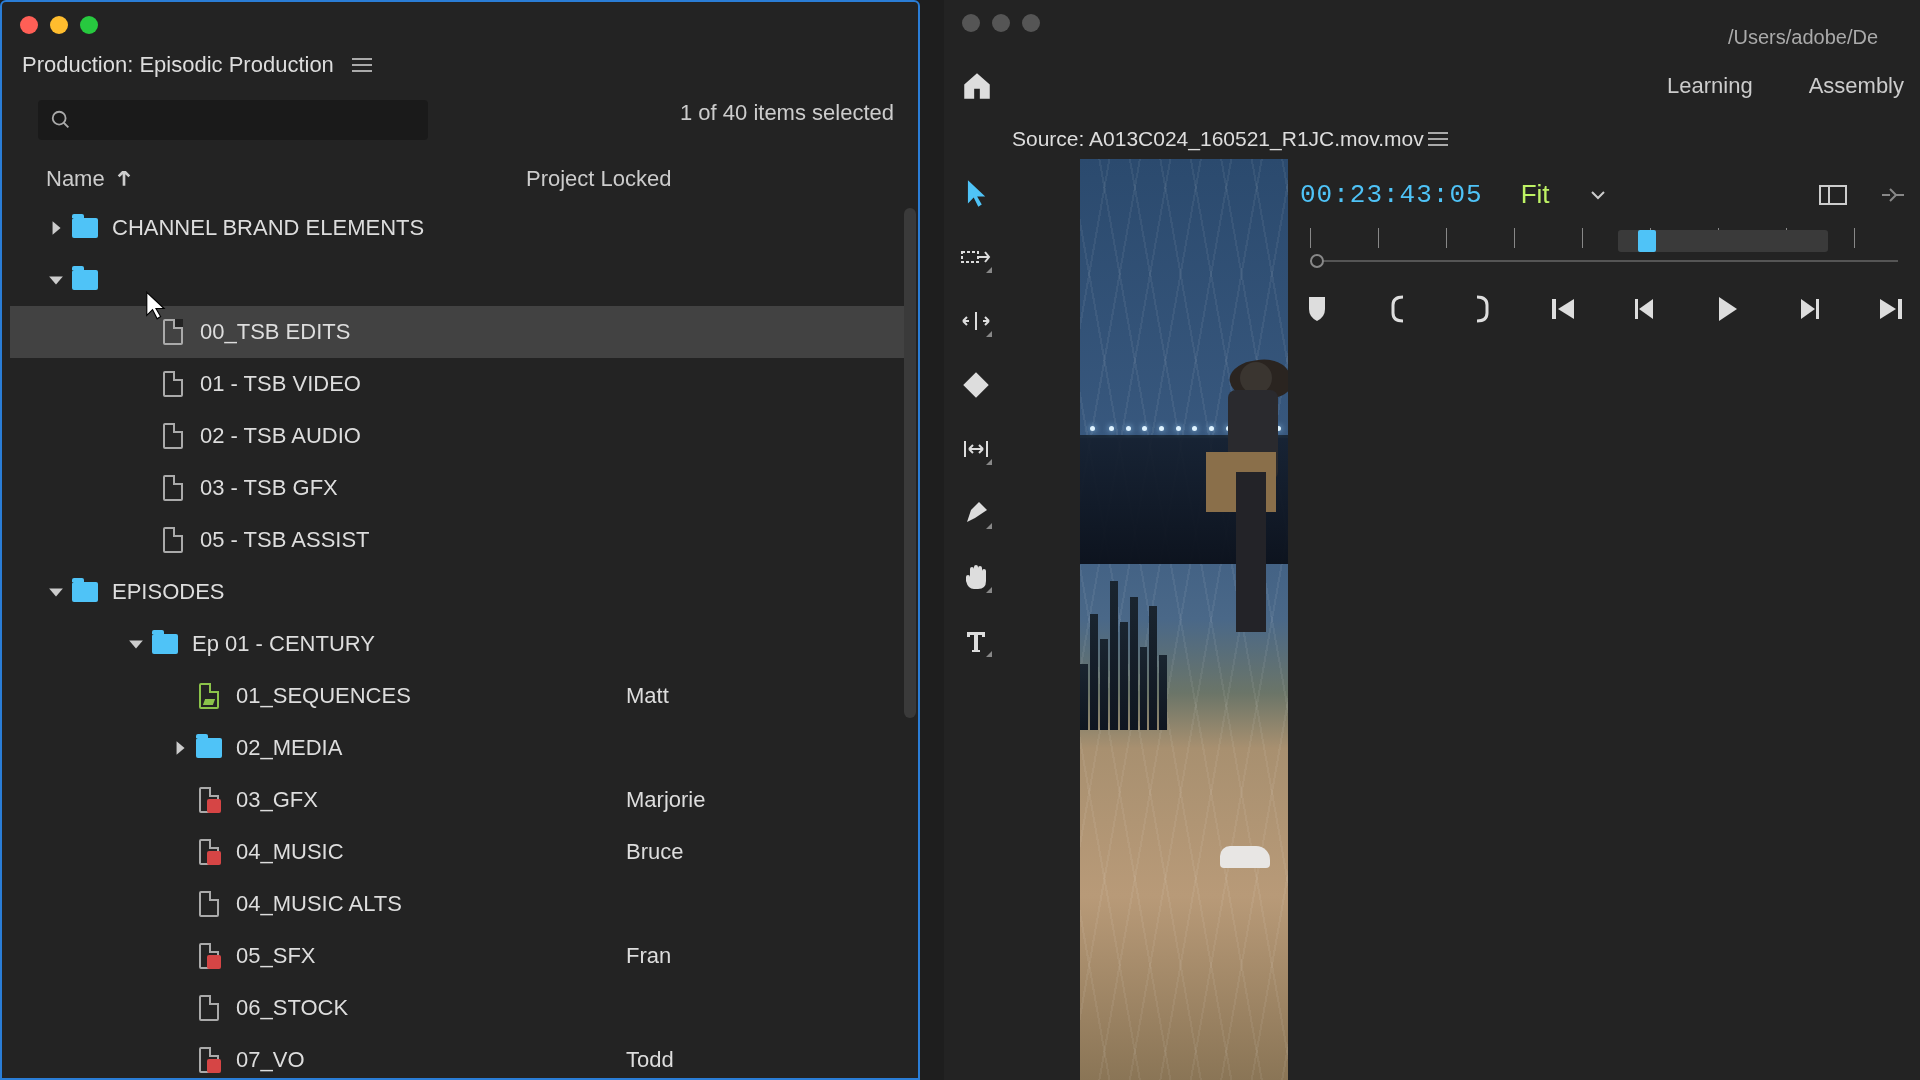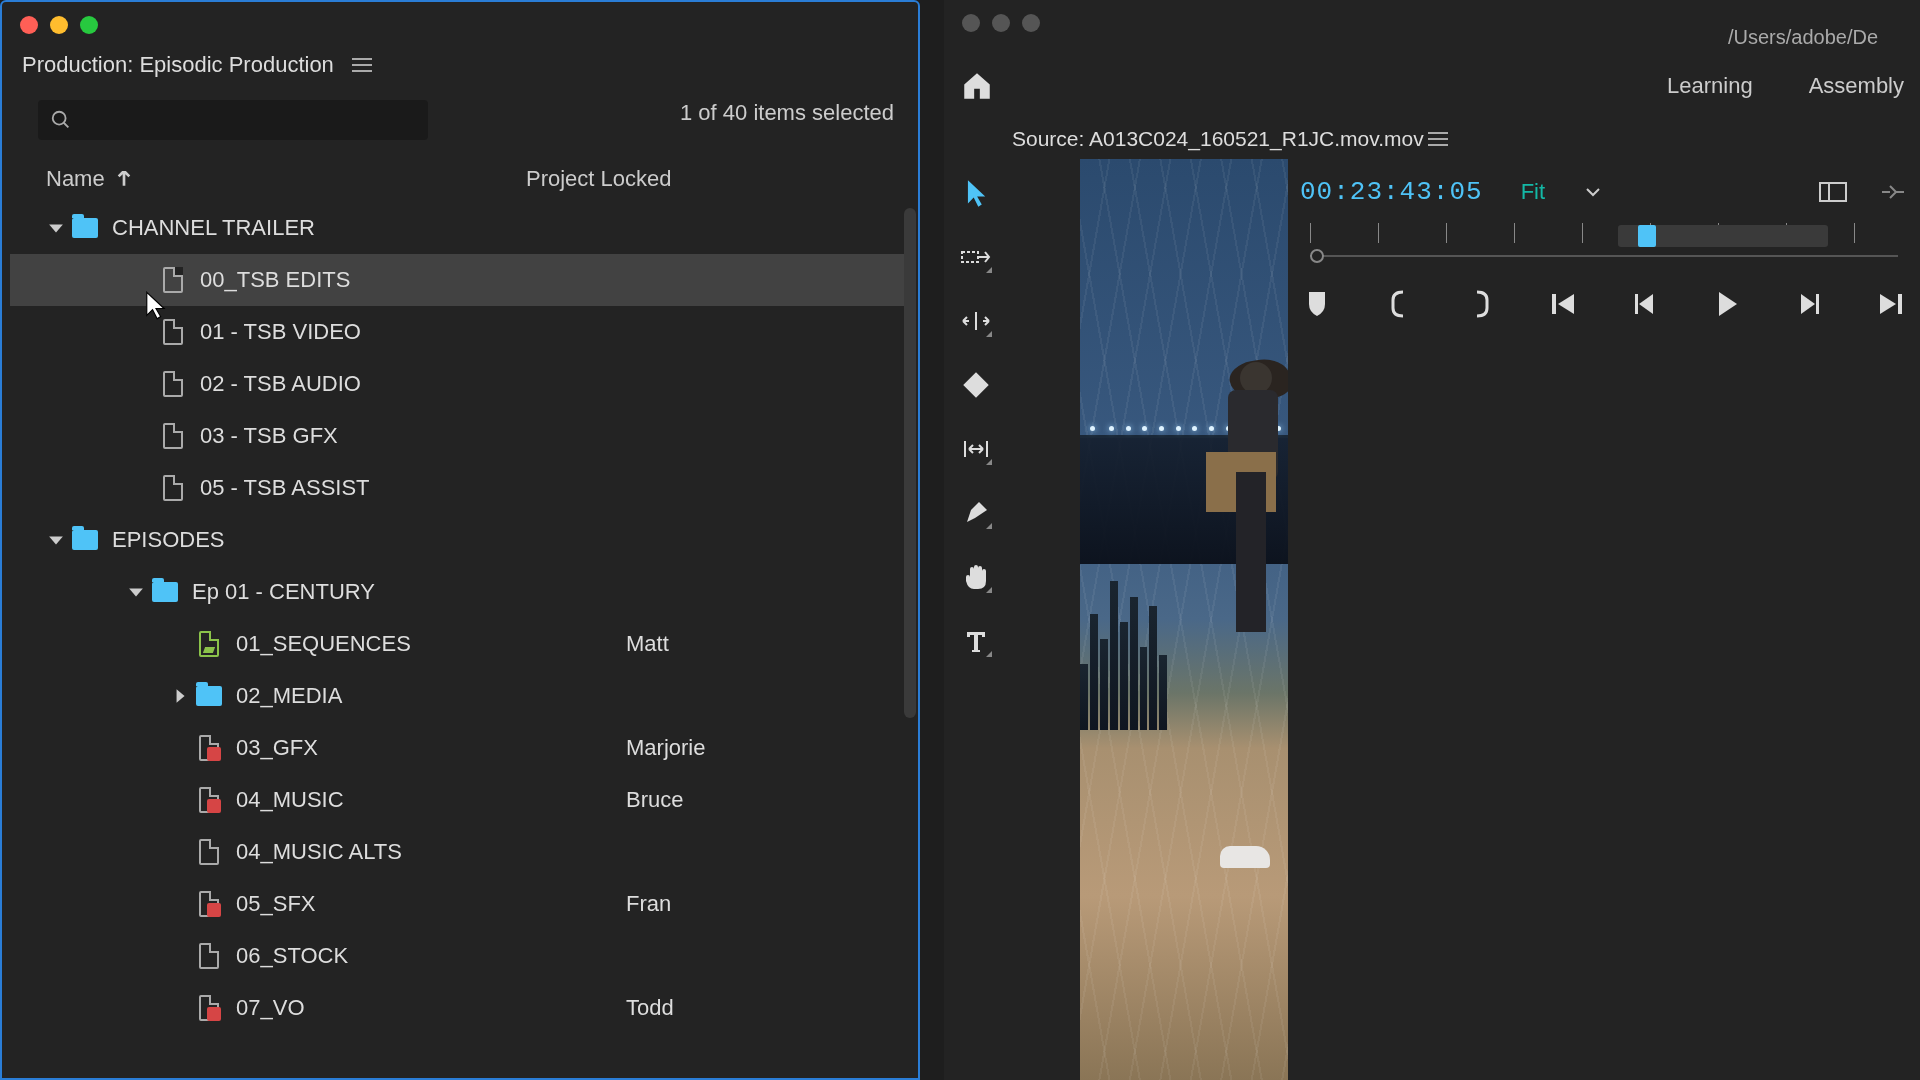--- a/index.html
+++ b/index.html
@@ -62,21 +62,21 @@
     .person { position:absolute; left:48%; top:22%; width:140px; height:55%; }
     .head { width:32px; height:32px; background:#3a3530; border-radius:50%; position:absolute; top:0; left:60px; }
     .hair { width:60px; height:40px; background:#2a2420; position:absolute; top:-2px; left:50px; border-radius:40% 50% 30% 60%; transform:rotate(-10deg); }
     .torso { width:50px; height:90px; background:#2a2a2e; position:absolute; top:28px; left:48px; border-radius:8px; }
     .bag { width:70px; height:60px; background: #8a6f4a; position:absolute; top:90px; left:26px; }
     .legs { width:30px; height:160px; background:#232328; position:absolute; top:110px; left:56px; }
     .shoe { width:50px; height:22px; background:#e8e6e4; position:absolute; bottom:0; left:40px; border-radius:10px 14px 4px 4px; }
     .controls { padding: 16px 12px 12px; }
     .ctrl-row1 { display:flex; align-items:center; gap:28px; }
     .timecode { font-size: 26px; color:#4fc3f7; font-family: 'Courier New', monospace; letter-spacing:1px; }
-    .fit-select { display:flex; align-items:center; gap:40px; font-size:22px; color:#14b8a6; padding:4px 10px; cursor:pointer; }
+    .fit-select { display:flex; align-items:center; gap:40px; font-size:26px; color:#bef264; padding:4px 10px; cursor:pointer; }
     .right-icons { margin-left:auto; display:flex; gap:30px; }
     .timeline { margin-top:14px; height:40px; position:relative; display:flex; align-items:center; }
     .ticks { position:absolute; top:0; left:10px; right:10px; height:20px; background-image: repeating-linear-gradient(90deg, #888 0 1px, transparent 1px 68px); }
     .track { position:absolute; bottom:6px; left:10px; right:10px; height:2px; background:#555; }
     .playhead-circle { position:absolute; bottom:0; left:10px; width:14px; height:14px; border:2px solid #888; border-radius:50%; background:#232323; }
     .zoom-bar { position:absolute; top:2px; right:80px; width:210px; height:22px; background:#3a3a3a; border-radius:3px; }
     .zoom-handle { position:absolute; top:0; left:20px; width:18px; height:22px; background:#4fc3f7; border-radius:2px; }
     .transport { display:flex; justify-content:center; gap:48px; margin-top:24px; align-items:center; }
     .tbtn { width:34px; height:34px; display:flex; align-items:center; justify-content:center; cursor:pointer; }
     svg { display:block; }
@@ -112,30 +112,41 @@
     <div class="name">
       <span>Name</span>
       <svg width="14" height="16" viewBox="0 0 10 12" fill="#ccc">
           <path d="M5 0 L5 11 M5 0 L1 4 M5 0 L9 4" stroke="#ccc" stroke-width="2" fill="none"></path>
         </svg>
     </div>
     <div>Project Locked</div>
   </div>
   <div class="tree" id="tree">
     <div class="scroll"></div>
+  <div class="row ind-0">
+        <div class="chev">
+          <svg width="12" height="16" viewBox="0 0 10 14" fill="#ccc">
+            <path d="M2 1 L9 7 L2 13 Z"></path>
+          </svg>
+        </div>
+        <div class="icon">
+          <div class="folder"></div>
+        </div>
+        <div class="label">CHANNEL BRAND ELEMENTS</div>
+        <div class="locked-by"></div>
+      </div>
       <div class="row ind-0">
         <div class="chev">
           <svg width="16" height="12" viewBox="0 0 14 10" fill="#ccc">
             <path d="M1 2 L13 2 L7 9 Z"></path>
           </svg>
         </div>
         <div class="icon">
           <div class="folder"></div>
         </div>
-        <div class="label">CHANNEL TRAILER</div>
         <div class="locked-by"></div>
       </div>
       <div class="row ind-1 selected">
         <div class="chev"></div>
         <div class="icon">
           <div class="file"></div>
         </div>
         <div class="label">00_TSB EDITS</div>
         <div class="locked-by"></div>
       </div>

